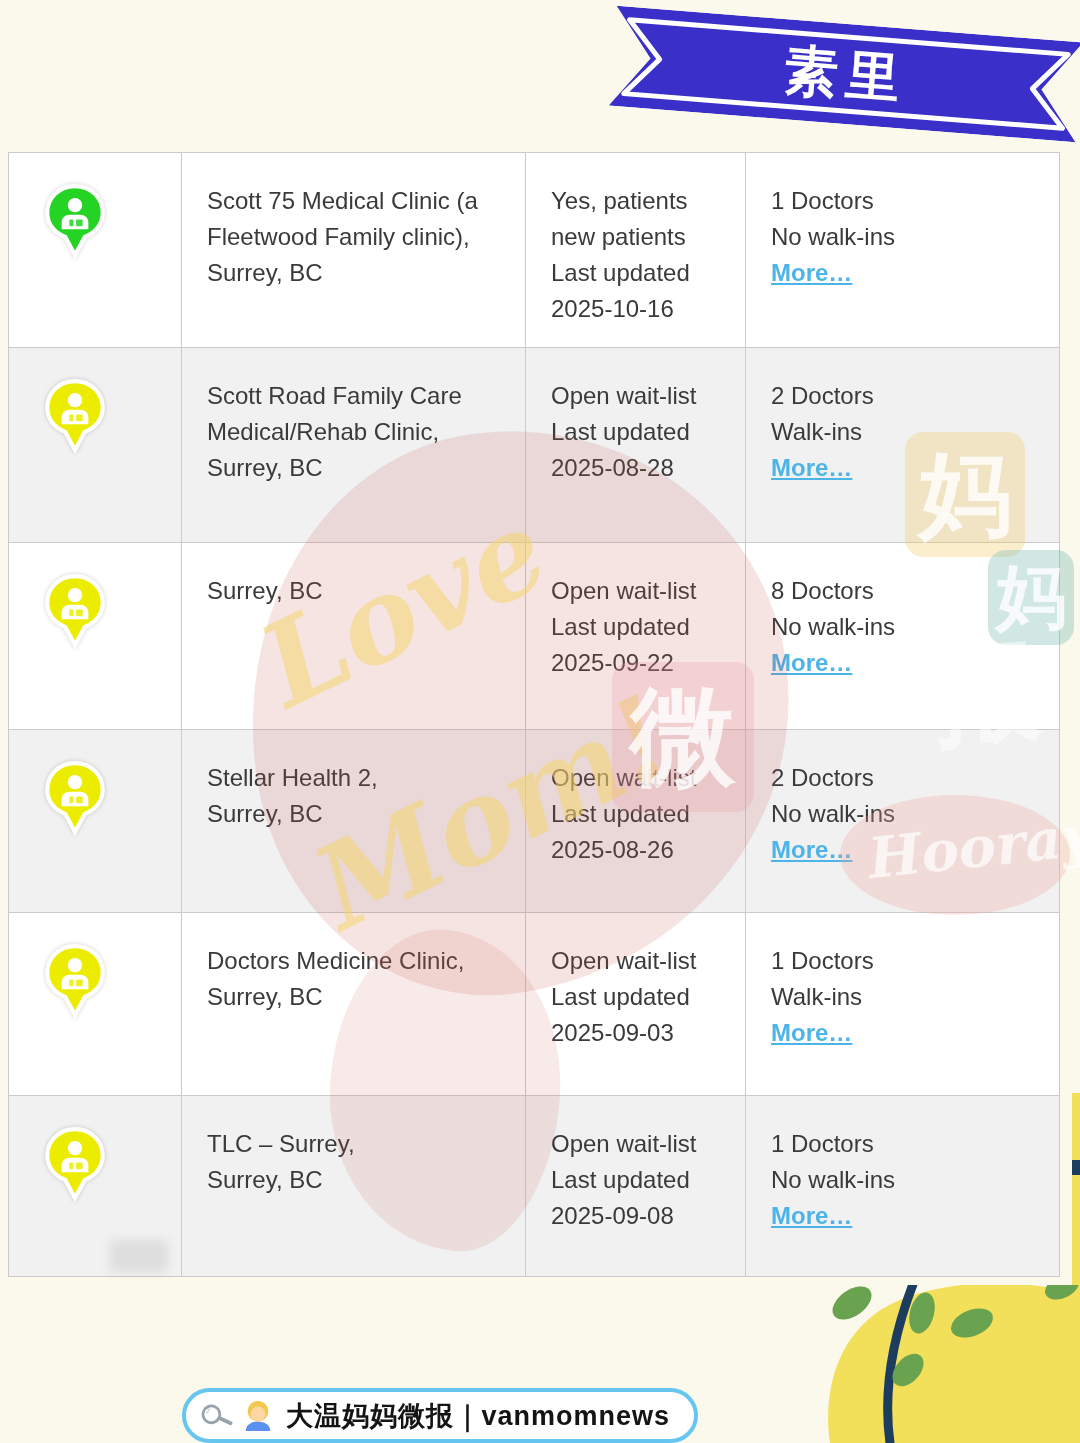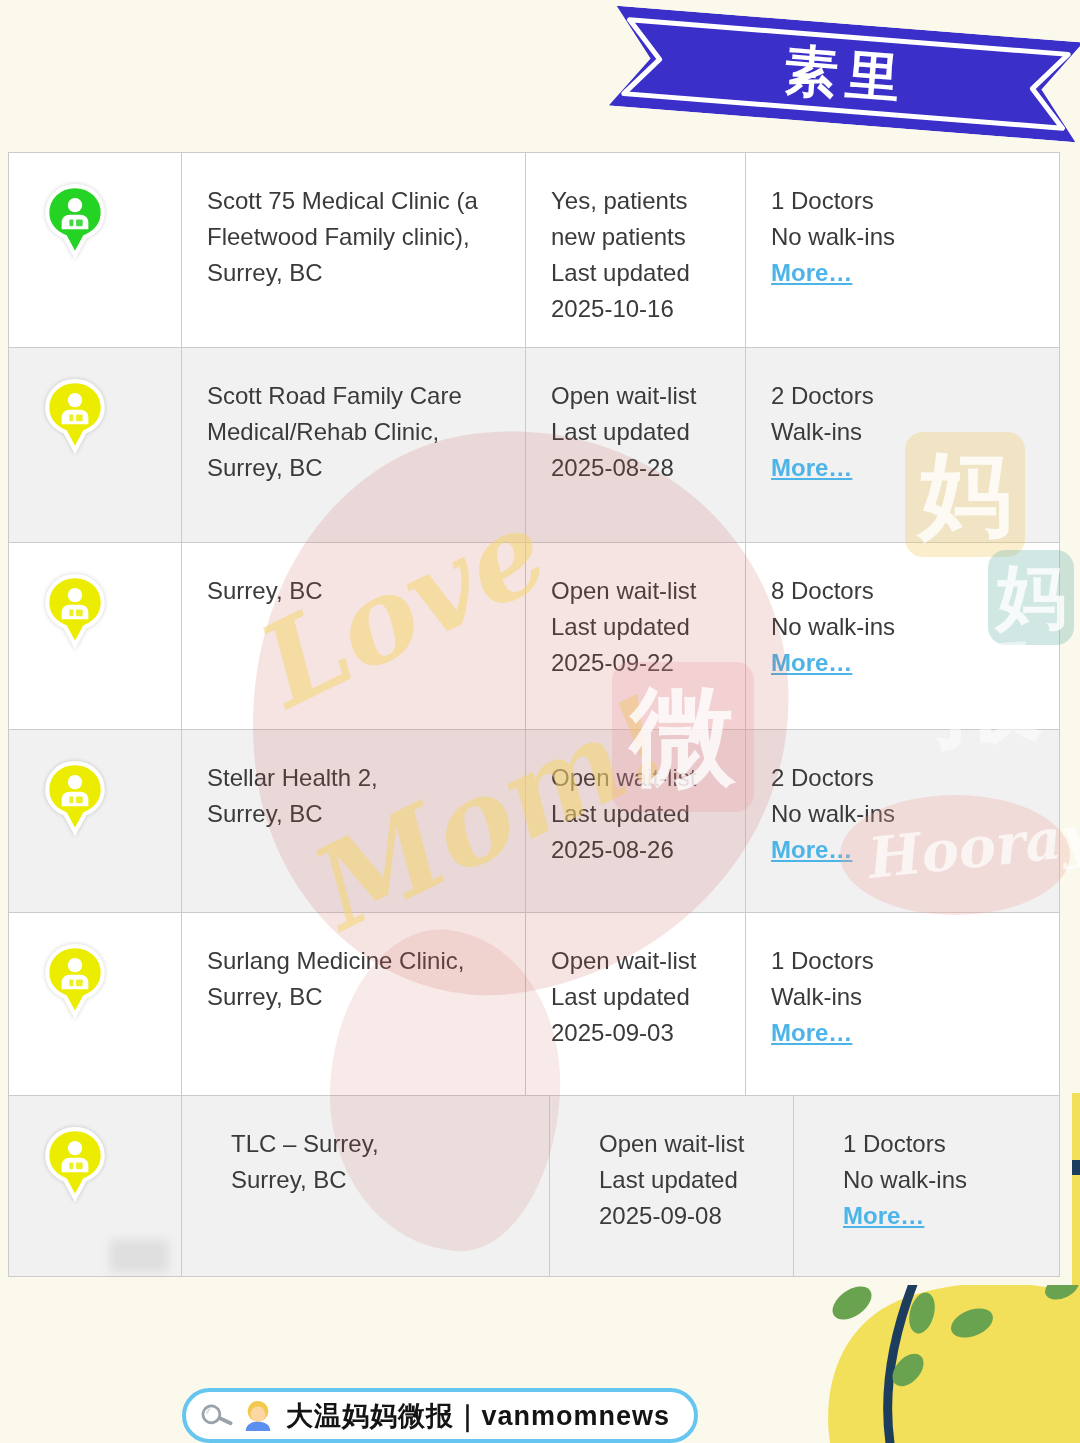--- a/index.html
+++ b/index.html
@@ -12,21 +12,21 @@
   body{
     position:relative; overflow:hidden; background:var(--page_bg);
     font-family:"Liberation Sans","DejaVu Sans",sans-serif; color:var(--text);
   }
   
   .tbl{
     position:absolute; left:8px; top:152px; width:1052px;
     border:1px solid var(--border); background:#fff; z-index:2;
   }
   .row{display:flex; border-bottom:1px solid var(--border); background:#fff;}
-  .row:last-child{border-bottom:none;gap:24px;}
+  .row:last-child{border-bottom:none;}
   .row:nth-child(even){background:var(--row_alt);}
   .r0{height:195px}.r1{height:195px}.r2{height:187px}.r3{height:183px}.r4{height:183px}.r5{height:180px}
   .cell{border-right:1px solid var(--border); padding:30px 18px 0 25px; font-size:24px; line-height:36px;}
   .cell:last-child{border-right:none;}
   .c1{width:173px; padding:30px 0 0 33px;}
   .c2{width:344px;}
   .c3{width:220px;}
   .c4{flex:1;}
   .more{color:var(--link); font-weight:bold; text-decoration:underline; cursor:pointer; display:inline-block;}
   .pin{display:block; filter:drop-shadow(0 0 2px rgba(0,0,0,.18));}
@@ -186,21 +186,21 @@
     <div class="cell c1">
       <svg class="pin" width="66" height="76" viewBox="0 0 64 74" style="color: rgb(236, 236, 0);">
         <path class="balloon" d="M32 3 C16.5 3 5 14.5 5 29 C5 40 12 48.5 22.5 52.5 L32 70 L41.5 52.5 C52 48.5 59 40 59 29 C59 14.5 47.5 3 32 3 Z"></path>
         <circle class="p-white" cx="32" cy="21.5" r="7"></circle>
         <path class="p-white" d="M19 45 L19 38.5 C19 33.8 22.5 31 27 31 L37 31 C41.5 31 45 33.8 45 38.5 L45 45 Z"></path>
         <rect class="p-mark" x="26.5" y="35.5" width="4" height="6.5" rx="1"></rect>
         <rect class="p-mark" x="33" y="35.5" width="6.5" height="6.5" rx="1"></rect>
       </svg>
     </div>
     <div class="cell c2">
-      <div>Surlang Medicine Clinic,</div>
+      <div>Doctors Medicine Clinic,</div>
       <div>Surrey, BC</div>
     </div>
     <div class="cell c3">
       <div>Open wait-list</div>
       <div>Last updated</div>
       <div>2025-09-03</div>
     </div>
     <div class="cell c4">
       <div>1 Doctors</div>
       <div>Walk-ins</div>

